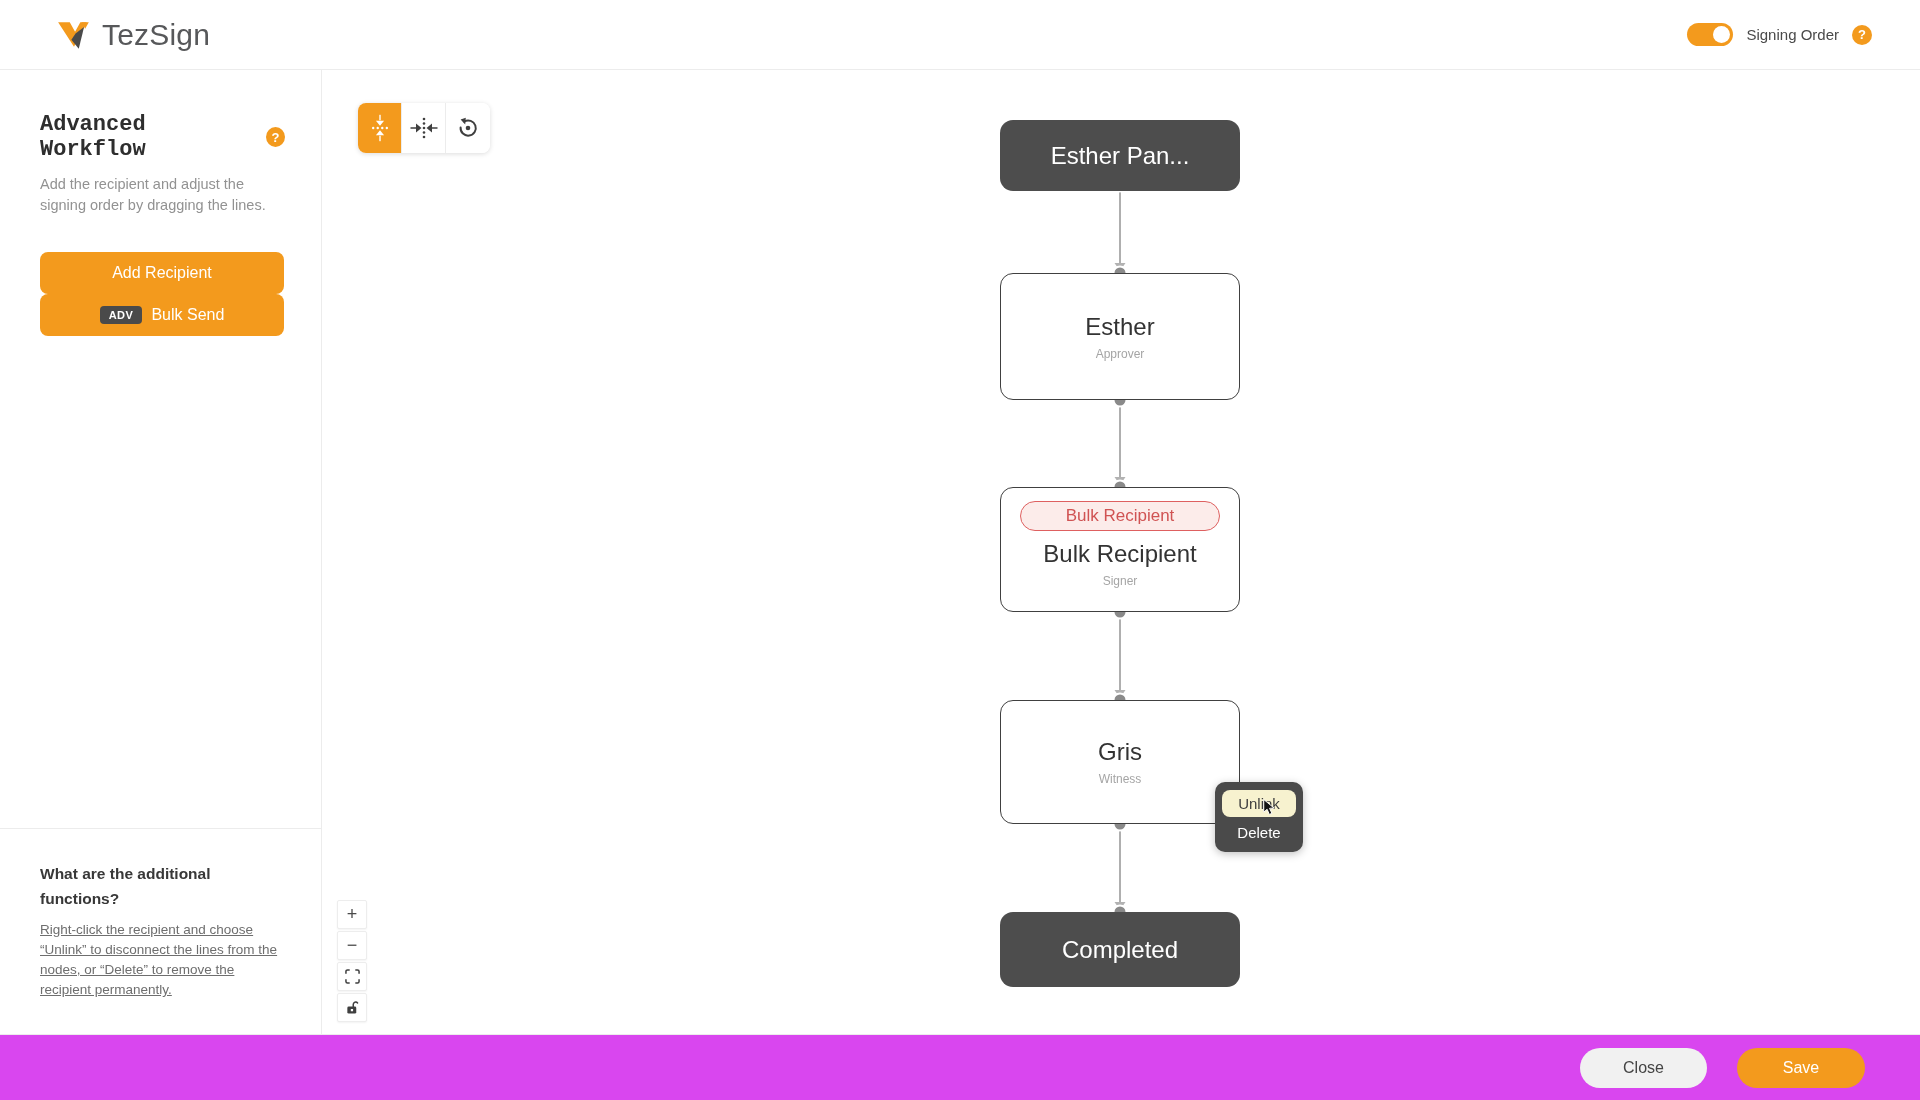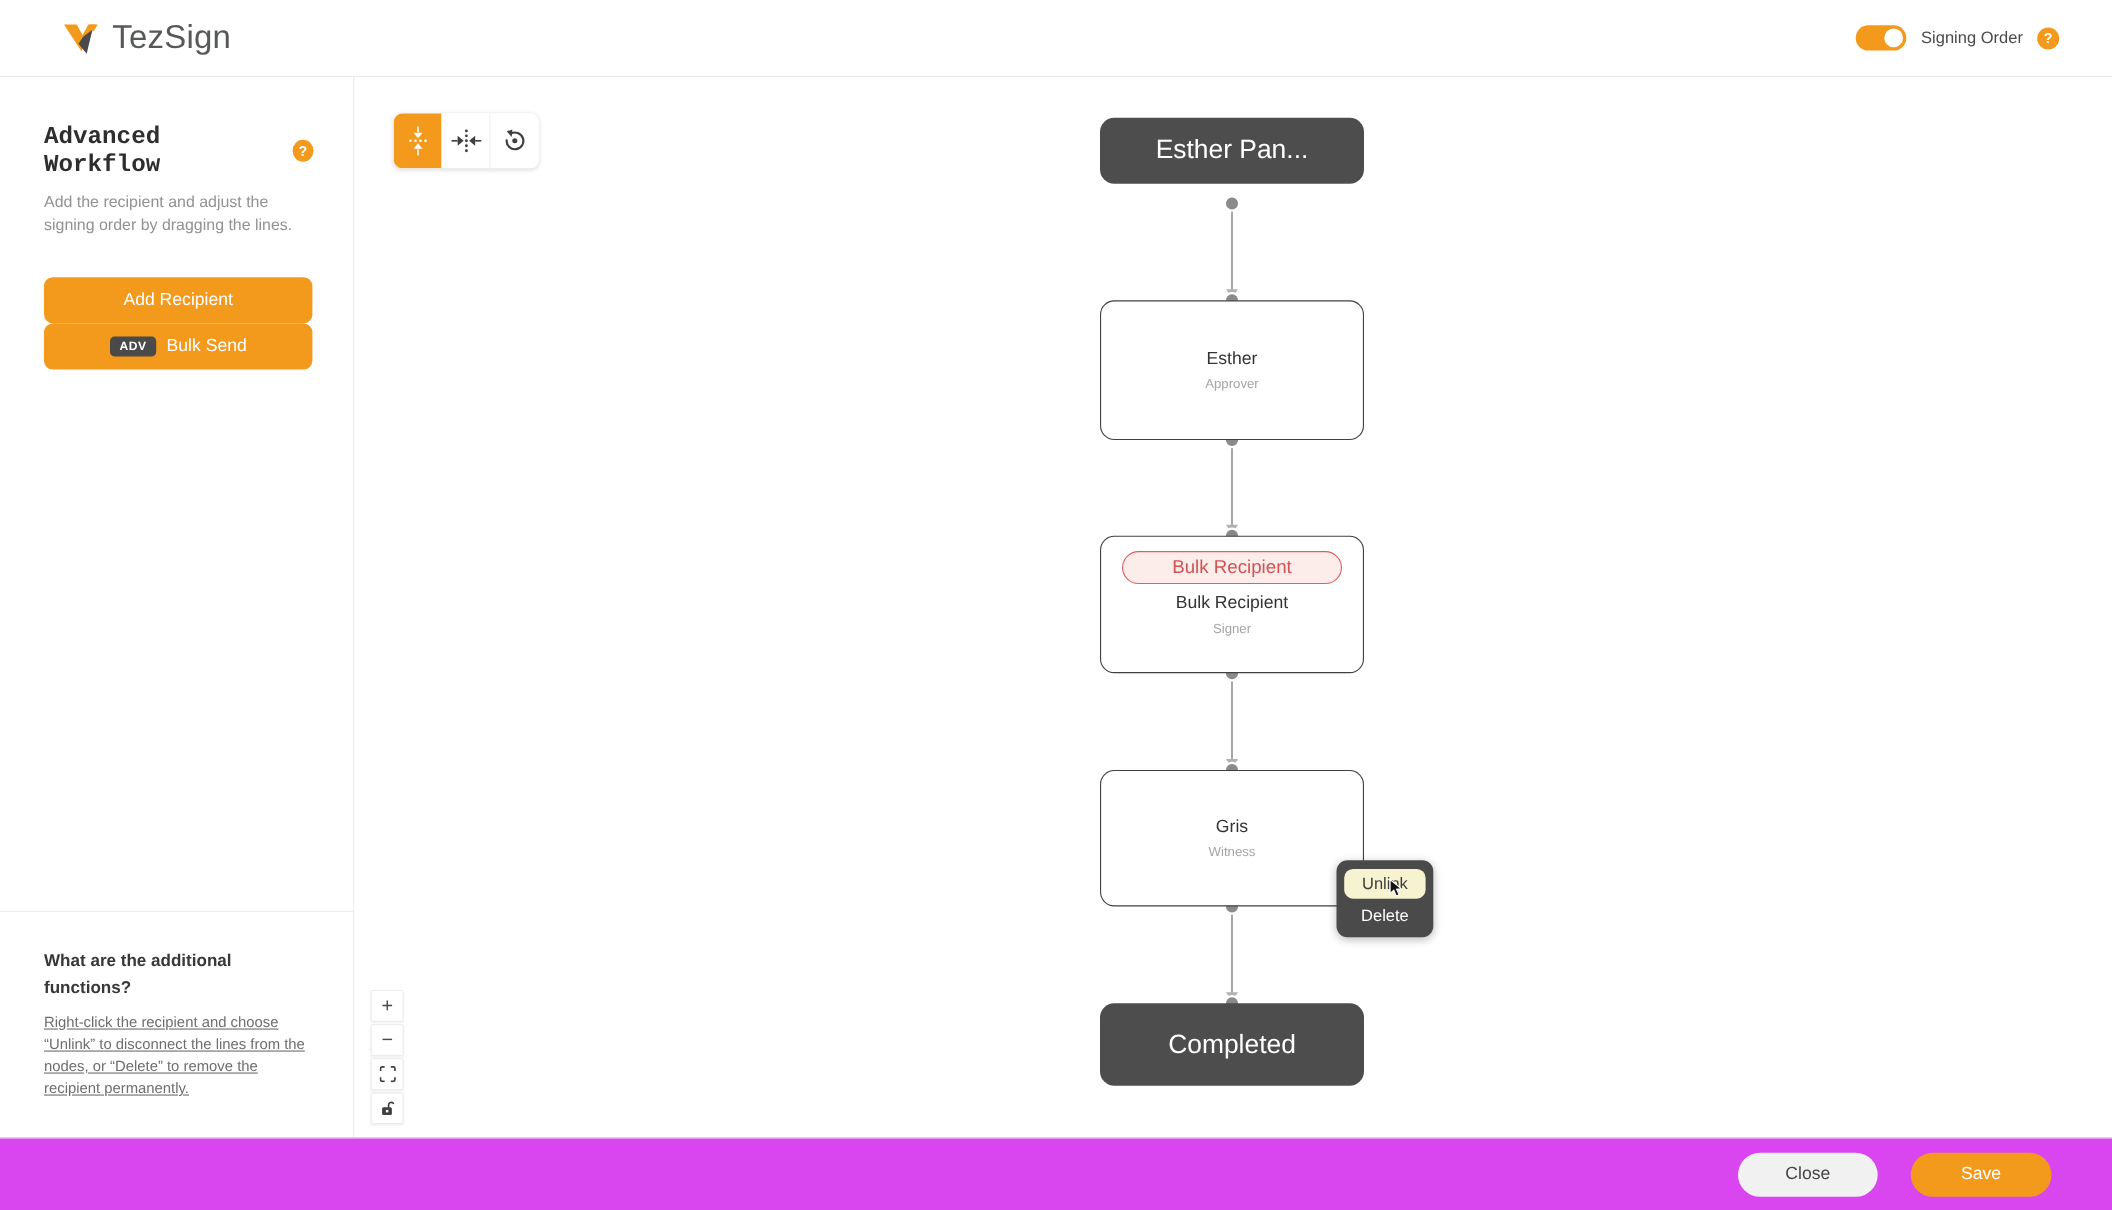--- a/index.html
+++ b/index.html
@@ -50,23 +50,23 @@
   .zoom-stack { position:absolute; left:15px; top:830px; display:flex; flex-direction:column; gap:2px; }
   .zoom-btn { width:30px; height:29px; background:#fff; border:1px solid #ededed; border-radius:2px;
     display:flex; align-items:center; justify-content:center; font-size:18px; color:#4a4a4a;
     cursor:pointer; font-family:inherit; box-shadow:0 1px 2px rgba(0,0,0,.05); }
 
   
   .node { position:absolute; left:678px; width:240px; border-radius:13px; display:flex;
     flex-direction:column; align-items:center; justify-content:center; cursor:pointer; }
   .node-dark { background:#4d4d4d; color:#fff; font-size:24px; }
   .node-light { background:#fff; border:1.5px solid #404040; color:#333; }
-  .node-name { font-size:16px; color:#333; }
+  .node-name { font-size:24px; color:#333; }
   .node-role { font-size:12px; color:#a5a5a5; margin-top:6px; }
-  .node-start { top:37px; height:60px; }
+  .node-start { top:50px; height:71px; }
   .node-approver { top:203px; height:127px; }
   .node-bulk { top:417px; height:125px; justify-content:flex-start; padding-top:13px; }
   .node-witness { top:630px; height:124px; }
   .node-end { top:842px; height:75px; }
   .bulk-badge { width:200px; height:30px; border-radius:15px; background:#fcecea; border:1.5px solid #de6060;
     color:#d05353; font-size:17px; display:flex; align-items:center; justify-content:center; margin-bottom:9px; }
 
   .edges { position:absolute; left:0; top:0; pointer-events:none; }
 
   

